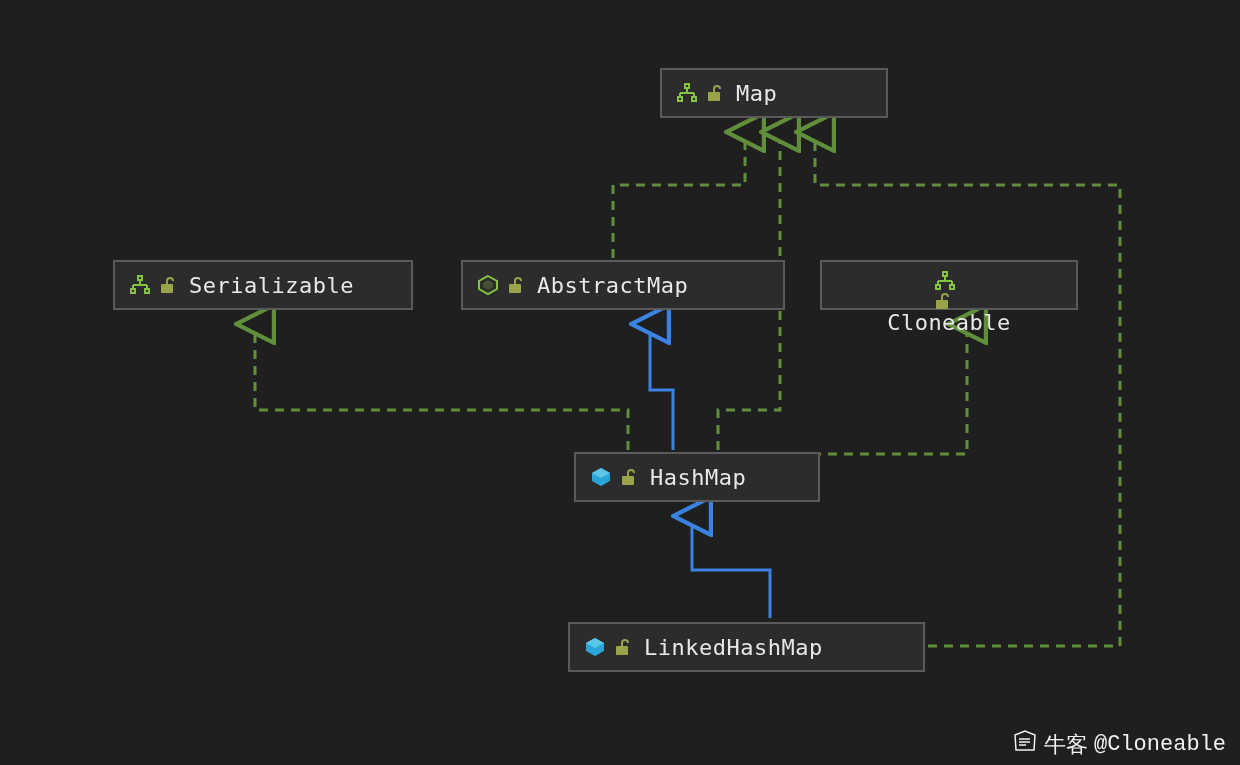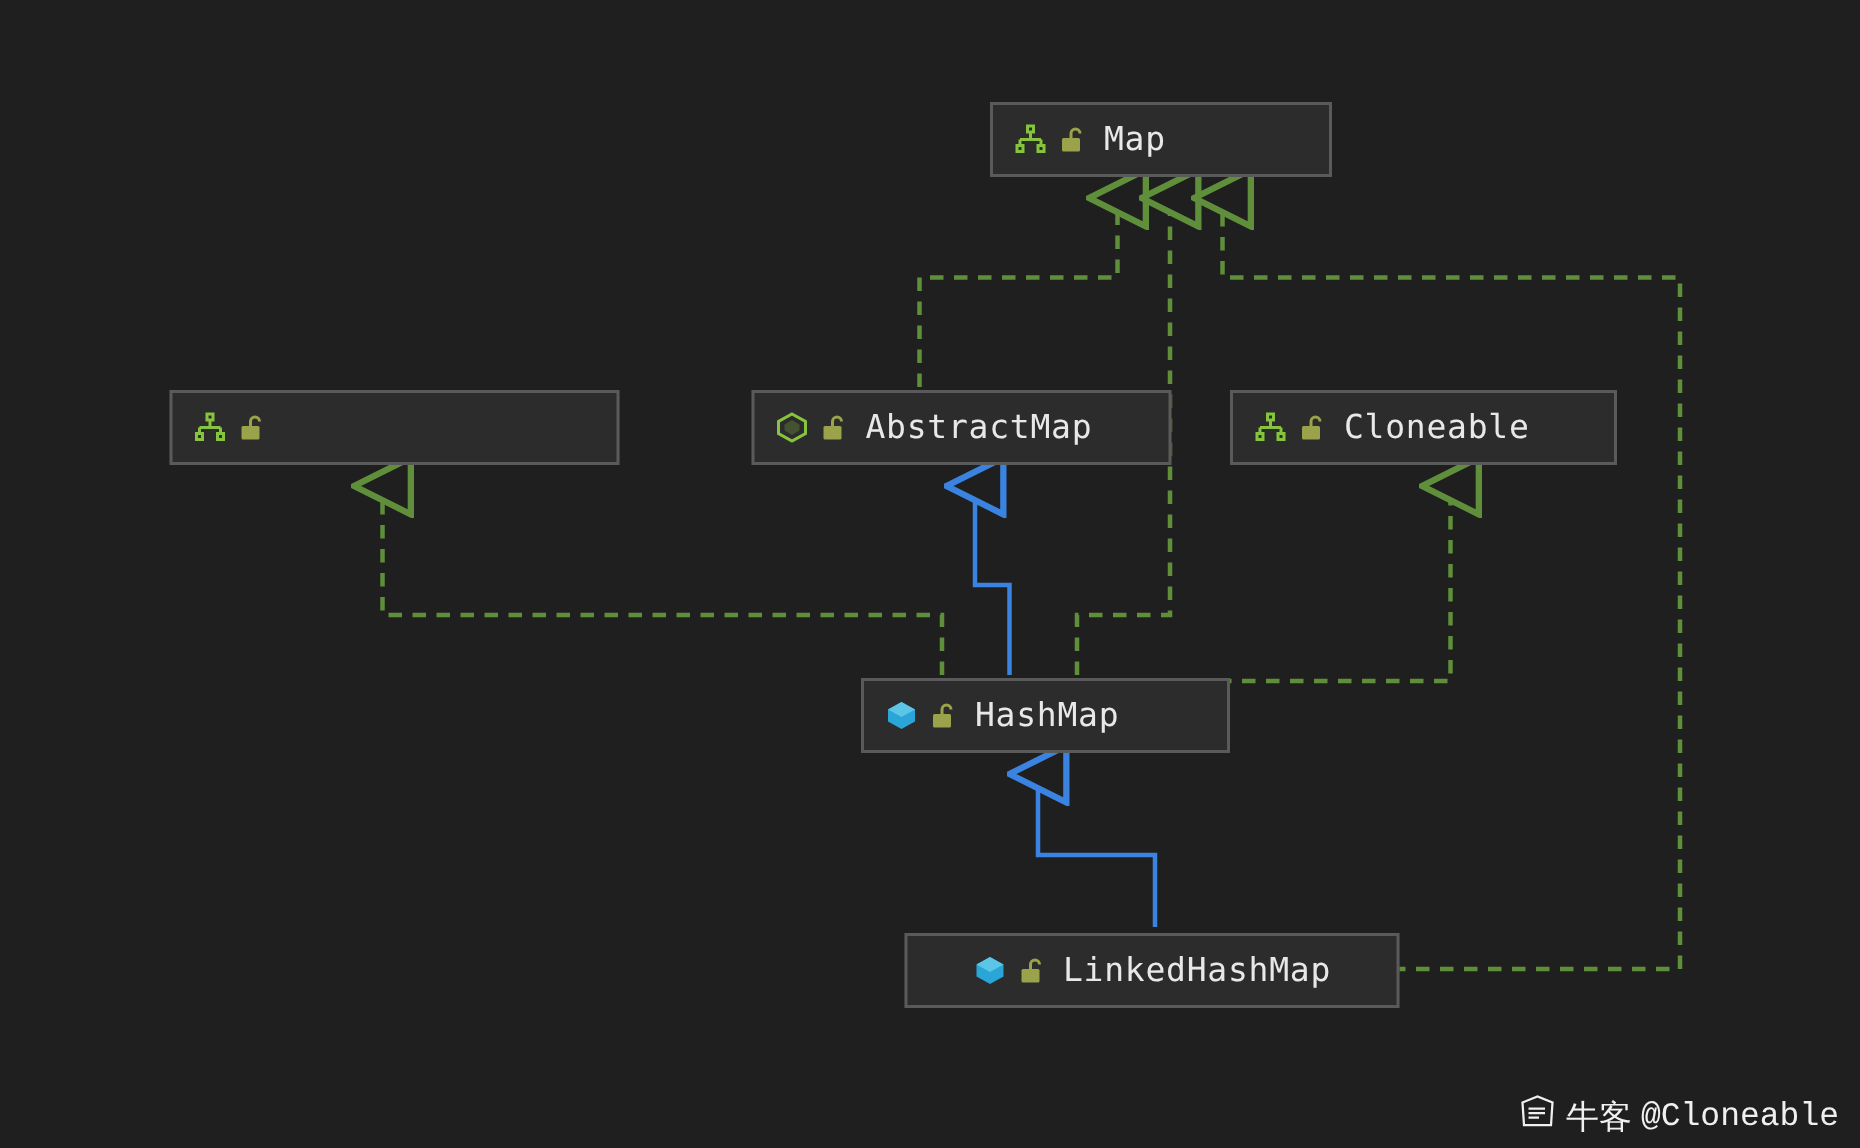--- a/index.html
+++ b/index.html
@@ -129,39 +129,40 @@
             <path d="M11 6 V11 M11 11 H4 M11 11 H18 M4 11 V15 M18 11 V15"></path>
           </g>
         </svg>
     </span>
     <span class="lock-icon">
       <svg width="16" height="18" viewBox="0 0 16 18">
           <path d="M5 8 V5 a3 3 0 0 1 6 0" stroke="#9aa34a" stroke-width="2" fill="none" transform="translate(3,0)"></path>
           <rect x="2" y="8" width="12" height="9" rx="1" fill="#9aa34a"></rect>
         </svg>
     </span>
-  </div>
-
-  <div class="node" style="left:501px; top:260px; width:280px;text-align:right;">
+    <span class="label">Serializable</span>
+  </div>
+
+  <div class="node" style="left:461px; top:260px; width:324px;text-align:right;">
     <span class="type-icon">
       <svg width="22" height="22" viewBox="0 0 22 22">
           <polygon points="11,2 20,7 20,15 11,20 2,15 2,7" fill="none" stroke="#86c440" stroke-width="2"></polygon>
           <polygon points="11,6 16,9 16,13 11,16 6,13 6,9" fill="#86c440" opacity="0.25"></polygon>
         </svg>
     </span>
     <span class="lock-icon">
       <svg width="16" height="18" viewBox="0 0 16 18">
           <path d="M5 8 V5 a3 3 0 0 1 6 0" stroke="#9aa34a" stroke-width="2" fill="none" transform="translate(3,0)"></path>
           <rect x="2" y="8" width="12" height="9" rx="1" fill="#9aa34a"></rect>
         </svg>
     </span>
     <span class="label">AbstractMap</span>
   </div>
 
-  <div class="node" style="left:820px; top:260px; width:258px;">
+  <div class="node" style="left:820px; top:260px; width:258px;flex-direction:column;">
     <span class="type-icon">
       <svg width="22" height="22" viewBox="0 0 22 22">
           <g stroke="#86c440" stroke-width="2" fill="none">
             <rect x="9" y="2" width="4" height="4"></rect>
             <rect x="2" y="15" width="4" height="4"></rect>
             <rect x="16" y="15" width="4" height="4"></rect>
             <path d="M11 6 V11 M11 11 H4 M11 11 H18 M4 11 V15 M18 11 V15"></path>
           </g>
         </svg>
     </span>
@@ -183,21 +184,21 @@
     </span>
     <span class="lock-icon">
       <svg width="16" height="18" viewBox="0 0 16 18">
           <path d="M5 8 V5 a3 3 0 0 1 6 0" stroke="#9aa34a" stroke-width="2" fill="none" transform="translate(3,0)"></path>
           <rect x="2" y="8" width="12" height="9" rx="1" fill="#9aa34a"></rect>
         </svg>
     </span>
     <span class="label">HashMap</span>
   </div>
 
-  <div class="node" style="left:603px; top:622px; width:330px;justify-content:center;">
+  <div class="node" style="left:568px; top:622px; width:357px;">
     <span class="type-icon">
       <svg width="22" height="22" viewBox="0 0 22 22">
           <polygon points="11,2 20,7 20,15 11,20 2,15 2,7" fill="#2aa5d8"></polygon>
           <polygon points="11,2 20,7 11,12 2,7" fill="#5cc6e8"></polygon>
         </svg>
     </span>
     <span class="lock-icon">
       <svg width="16" height="18" viewBox="0 0 16 18">
           <path d="M5 8 V5 a3 3 0 0 1 6 0" stroke="#9aa34a" stroke-width="2" fill="none" transform="translate(3,0)"></path>
           <rect x="2" y="8" width="12" height="9" rx="1" fill="#9aa34a"></rect>

